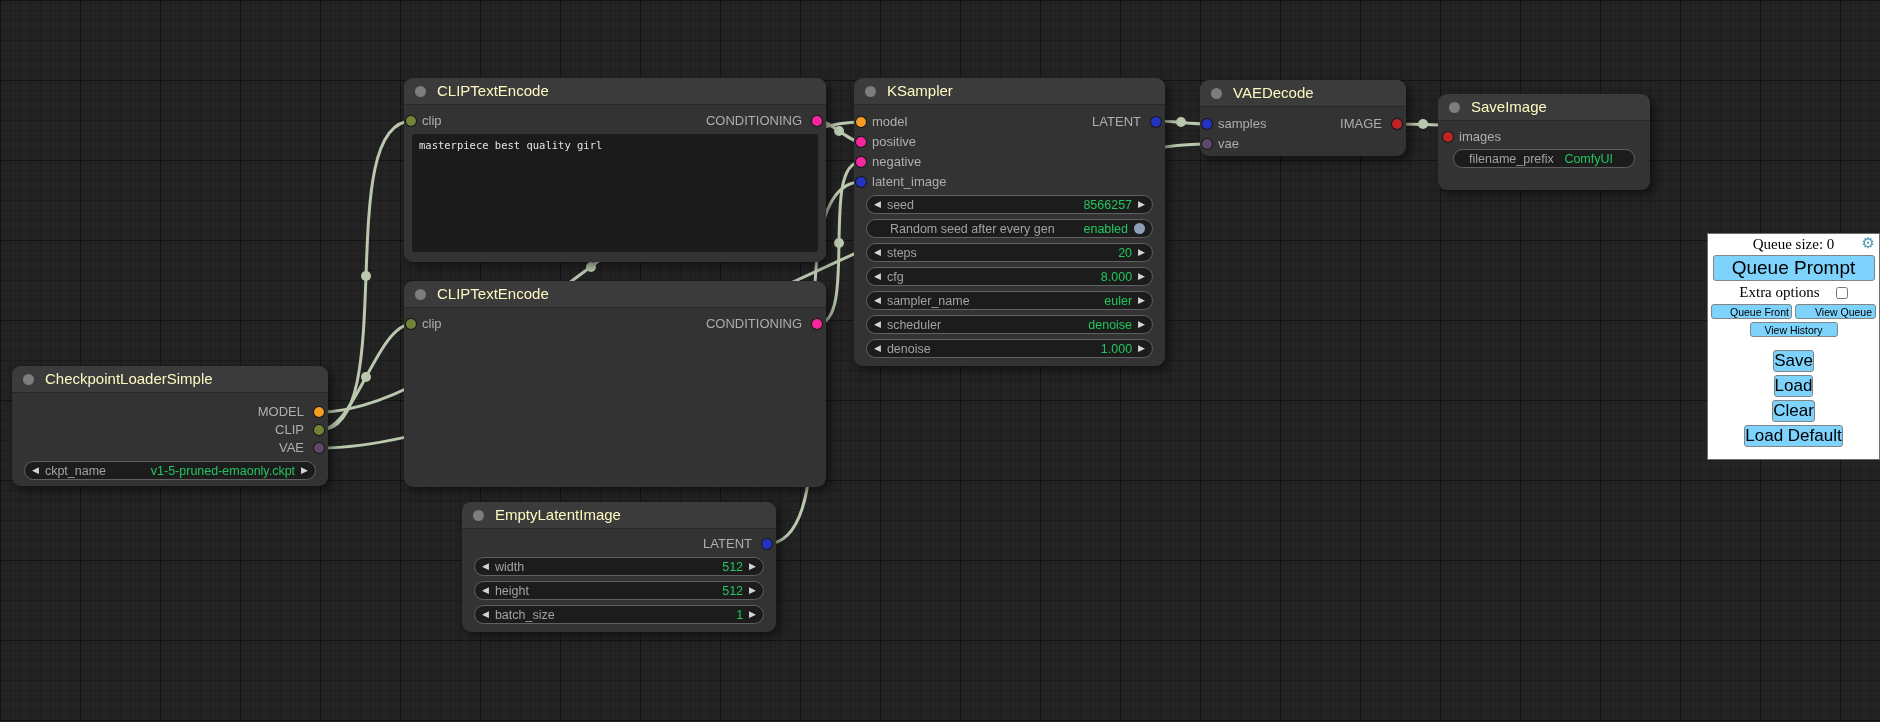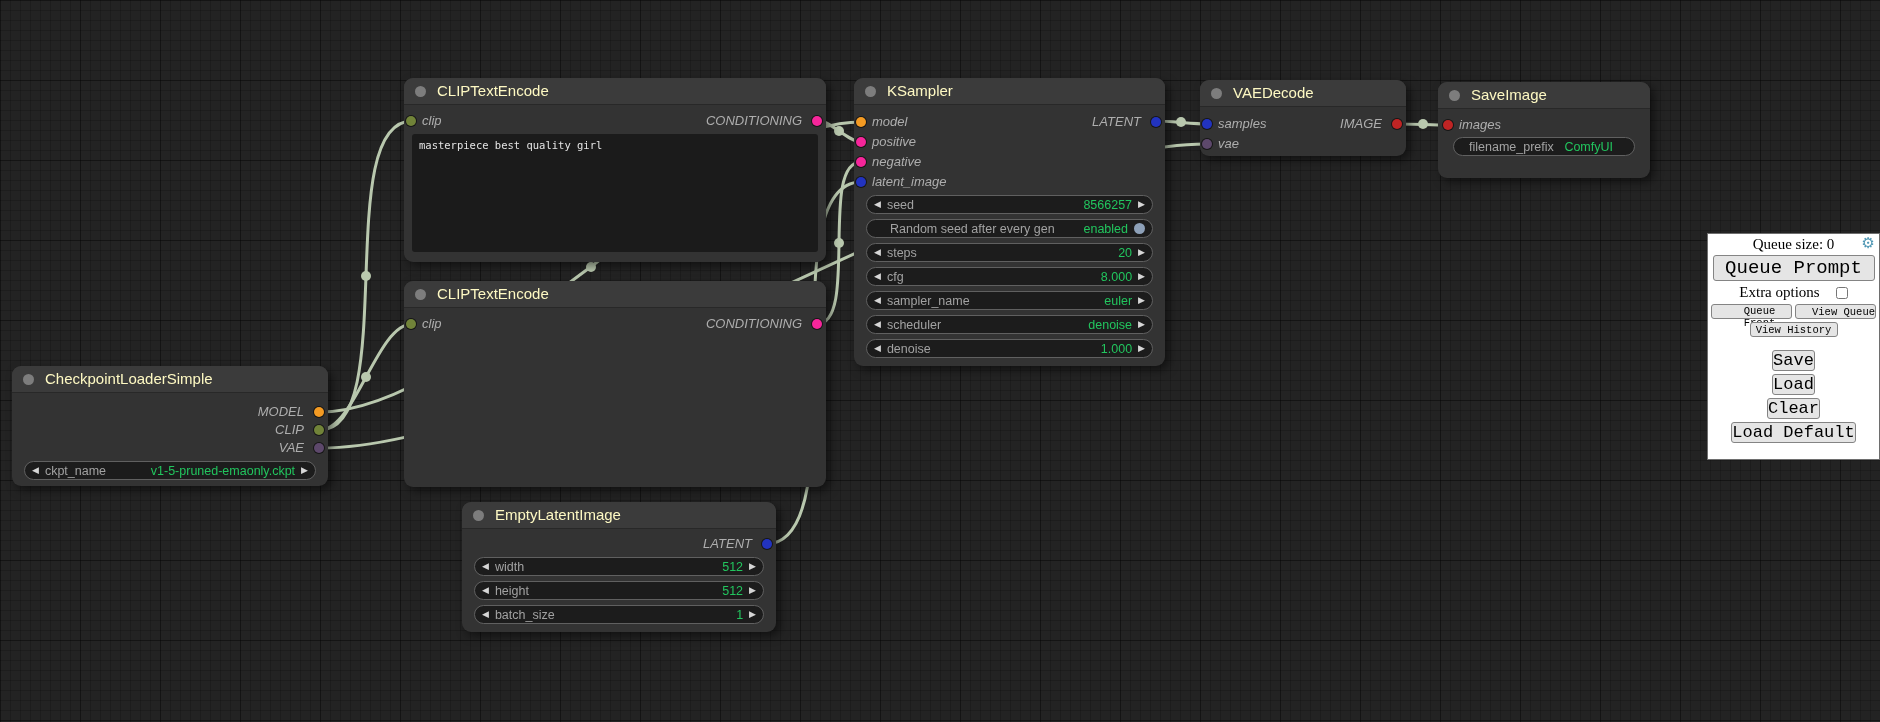--- a/index.html
+++ b/index.html
@@ -19,21 +19,21 @@
     position:absolute;z-index:2;background:#333333;border-radius:9px;
     box-shadow:4px 4px 10px rgba(0,0,0,.5);
   }
   .ntitle{
     position:absolute;left:0;top:0;right:0;height:26px;background:#3b3b3b;
     border-radius:9px 9px 0 0;border-bottom:1px solid #282828;
     color:#fef9c3;font-size:15px;line-height:26px;
   }
   .tdot{position:absolute;left:11px;top:8px;width:11px;height:11px;border-radius:50%;}
   .ttext{margin-left:33px;}
-  .row{position:absolute;left:0;right:0;height:16px;line-height:16px;font-size:13px;color:#aeaeae;font-style:italic;}
+  .row{position:absolute;left:0;right:0;height:16px;line-height:16px;font-size:13px;color:#aeaeae;}
   .dot{position:absolute;top:3px;width:10px;height:10px;border-radius:50%;box-shadow:0 0 0 1px #161616;}
   .inlab{margin-left:18px;}
   .outlab{position:absolute;right:24px;top:0;}
   .widget{
     position:absolute;box-sizing:border-box;height:19px;background:#1c1c1c;
     border:1px solid #606060;border-radius:10px;display:flex;align-items:center;
     padding:0 7px;gap:6px;font-size:12.5px;color:#a2a2a2;
   }
   .warr{font-family:"DejaVu Sans",sans-serif;font-size:9px;color:#d6d6d6;line-height:1;}
   .wlab{white-space:nowrap;}
@@ -45,22 +45,22 @@
     color:#e4e4e4;font-family:"DejaVu Sans Mono",monospace;font-size:10.5px;
     padding:5px 7px;white-space:pre-wrap;
   }
   .menu{
     position:absolute;left:1707px;top:233px;width:171px;height:225px;z-index:10;
     background:#ffffff;border:1px solid #6e6e6e;
     display:flex;flex-direction:column;align-items:center;
     font-family:"Liberation Serif",serif;
   }
   .menu button{
-    background:#e5e5e5;border:1px solid #848484;border-radius:3px;color:#000;
-    font-family:Liberation Mono, monospace;padding:0;cursor:pointer;text-align:center;
+    background:#7dd3fc;border:1px solid #848484;border-radius:3px;color:#000;
+    font-family:Liberation Sans, sans-serif;padding:0;cursor:pointer;text-align:center;
   }
   .qhead{width:100%;position:relative;text-align:center;font-size:15px;color:#000;margin-top:2px;}
   .gear{position:absolute;right:4px;top:0;font-size:15px;font-family:"DejaVu Sans",sans-serif;line-height:1;cursor:pointer;}
   .qprompt{width:162px;height:26px;font-size:19px;margin-top:2px;}
   .xopts{font-size:15px;margin-top:3px;display:flex;align-items:center;gap:16px;color:#000;}
   .xcb{width:12px;height:12px;margin:0;}
   .qrow{width:100%;display:flex;gap:3px;padding:0 3px;box-sizing:border-box;margin-top:3px;}
   .qrow .sbtn{flex:1;padding-left:16px;}
   .sbtn{font-size:10.5px;height:15px;}
   .vh{width:88px;margin-top:3px;}
@@ -219,21 +219,21 @@
     <span class="inlab">samples</span>
     <span class="outlab">IMAGE</span>
     <span class="dot" style="right: 4px; background: rgb(191, 36, 36);"></span>
   </div>
   <div class="row" style="top:56px">
     <span class="dot" style="left: 2px; background: rgb(93, 72, 107);"></span>
     <span class="inlab">vae</span>
   </div>
 </div>
 
-<div class="node" style="left:1438px;top:82px;width:212px;height:96px">
+<div class="node" style="left:1438px;top:94px;width:212px;height:96px">
   <div class="ntitle">
     <span class="tdot" style="background: rgb(125, 125, 125);"></span>
     <span class="ttext">SaveImage</span>
   </div>
   <div class="row" style="top:35px">
     <span class="dot" style="left: 5px; background: rgb(191, 36, 36);"></span>
     <span class="inlab" style="margin-left:21px">images</span>
   </div>
   <div class="widget" style="left:15px;top:55px;width:182px">
     <span class="wlab" style="margin-left:8px">filename_prefix</span>

